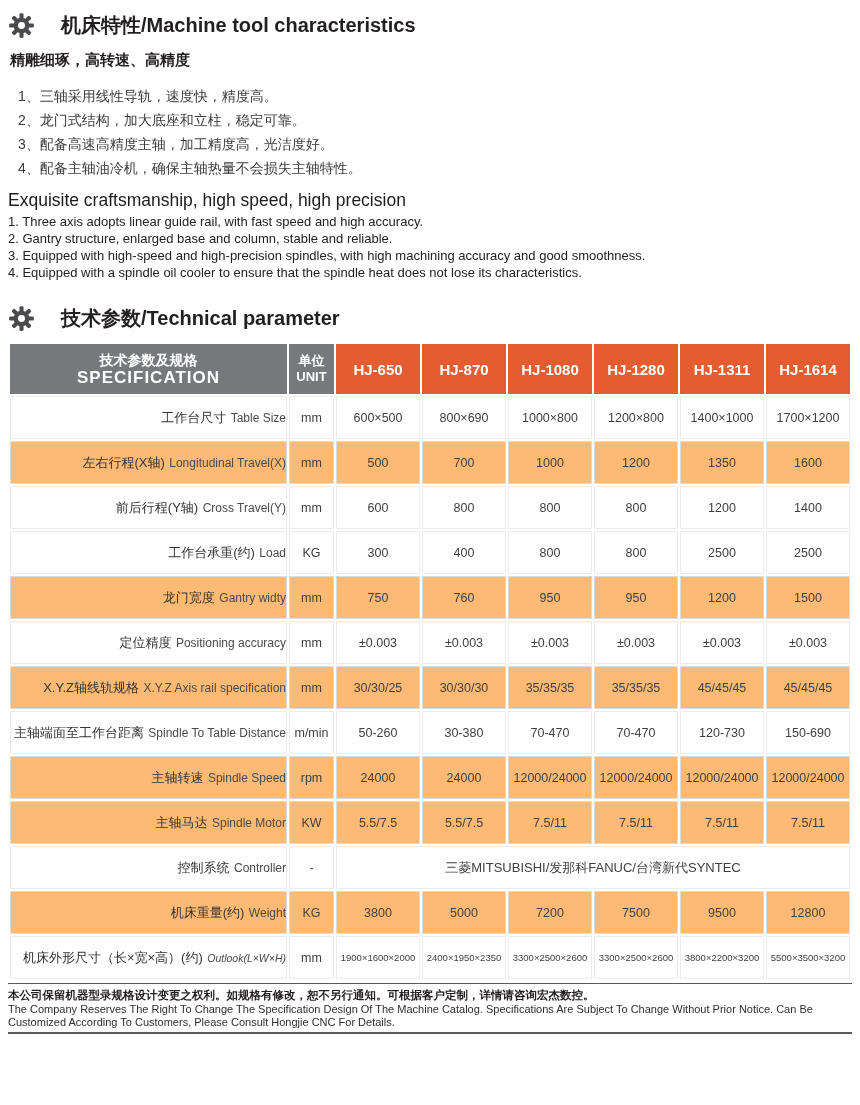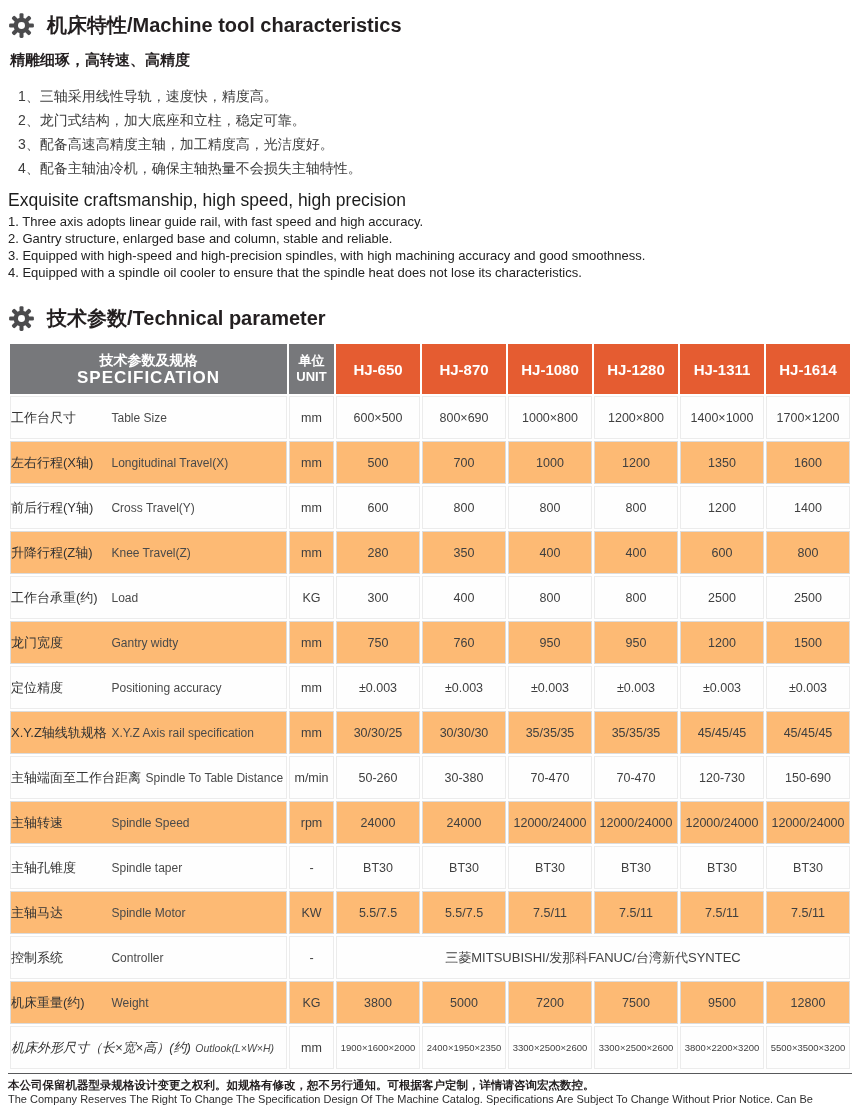--- a/index.html
+++ b/index.html
@@ -4,21 +4,21 @@
 <style>
   html,body{margin:0;padding:0;background:#fff;}
   body{
     width:860px;height:1105px;overflow:hidden;
     font-family:"Liberation Sans","DejaVu Sans",sans-serif;
     color:#333;-webkit-font-smoothing:antialiased;
   }
   .page{padding:12px 8px 0 8px;position:relative;}
 
   
-  .sec-header{display:flex;align-items:center;gap:12px;margin:0 0 0 0;}
+  .sec-header{display:flex;align-items:center;gap:26px;margin:0 0 0 0;}
   .sec-header .gear{width:27px;height:27px;flex:0 0 auto;}
   .sec-title{font-size:20px;font-weight:bold;color:#231f20;letter-spacing:0px;}
 
   .subtitle{font-size:15px;font-weight:bold;color:#231f20;margin:12px 0 0 2px;}
 
   ul.cn-list{list-style:none;margin:14px 0 0 0;padding:0 0 0 10px;}
   ul.cn-list li{font-size:14px;color:#3c3c3c;line-height:24px;}
 
   .en-title{font-size:17.5px;color:#1c1c1c;margin:10px 0 2px 0;font-weight:500;}
   ul.en-list{list-style:none;margin:2px 0 0 0;padding:0;}
@@ -38,29 +38,29 @@
     background:#77787b;color:#fff;height:50px;text-align:center;
     font-size:14px;font-weight:bold;line-height:17px;
   }
   th.spec-h .sub{font-size:17px;letter-spacing:1px;}
   th.unit-h{background:#77787b;color:#fff;height:50px;text-align:center;font-size:13px;font-weight:bold;line-height:16px;}
   th.model-h{background:#e55c31;color:#fff;height:50px;font-size:15px;font-weight:bold;}
 
   tr.row-white td{background:#fefefe;border:1px solid #ececec;}
   tr.row-gray td{background:#fdba74;border:1px solid #dcdcdc;}
   td{height:41px;}
-  td.label{text-align:left;}
+  td.label{text-align:right;}
   td.label .cn{font-size:13px;color:#333;display:inline-block;min-width:96px;}
   td.label .en{font-size:12px;color:#4a4a4a;}
   td.unit{text-align:center;font-size:12.5px;color:#3f3f3f;}
   td.val{text-align:center;font-size:12.5px;color:#3f3f3f;}
   td.merged{text-align:center;font-size:13px;color:#3f3f3f;}
   tr:last-child td.val{font-size:9.5px;}
   tr:last-child td.label .en{font-size:10.5px;font-style:italic;}
-  tr:last-child td.label .cn{min-width:0;font-style:italic;}
+  tr:last-child td.label .cn{min-width:0;}
 
   
   .footer{
     margin-top:2px;border-top:1px solid #58595b;border-bottom:2px solid #58595b;
     padding:4px 0 3px 0;
   }
   .footer .f-cn{font-size:11.5px;font-weight:bold;color:#231f20;line-height:14px;}
   .footer .f-en{font-size:11px;color:#2e2e2e;line-height:13px;margin-top:1px;}
 </style>
 </head>
@@ -176,33 +176,20 @@
         <span class="en">Cross Travel(Y)</span>
       </td>
       <td class="unit">mm</td>
     <td class="val">600</td>
           <td class="val">800</td>
           <td class="val">800</td>
           <td class="val">800</td>
           <td class="val">1200</td>
           <td class="val">1400</td>
         </tr>
-        <tr class="row-gray">
-      <td class="label">
-        <span class="cn">升降行程(Z轴)</span>
-        <span class="en">Knee Travel(Z)</span>
-      </td>
-      <td class="unit">mm</td>
-    <td class="val">280</td>
-          <td class="val">350</td>
-          <td class="val">400</td>
-          <td class="val">400</td>
-          <td class="val">600</td>
-          <td class="val">800</td>
-        </tr>
         <tr class="row-white">
       <td class="label">
         <span class="cn">工作台承重(约)</span>
         <span class="en">Load</span>
       </td>
       <td class="unit">KG</td>
     <td class="val">300</td>
           <td class="val">400</td>
           <td class="val">800</td>
           <td class="val">800</td>
@@ -267,33 +254,20 @@
         <span class="en">Spindle Speed</span>
       </td>
       <td class="unit">rpm</td>
     <td class="val">24000</td>
           <td class="val">24000</td>
           <td class="val">12000/24000</td>
           <td class="val">12000/24000</td>
           <td class="val">12000/24000</td>
           <td class="val">12000/24000</td>
         </tr>
-        <tr class="row-white">
-      <td class="label">
-        <span class="cn">主轴孔锥度</span>
-        <span class="en">Spindle taper</span>
-      </td>
-      <td class="unit">-</td>
-    <td class="val">BT30</td>
-          <td class="val">BT30</td>
-          <td class="val">BT30</td>
-          <td class="val">BT30</td>
-          <td class="val">BT30</td>
-          <td class="val">BT30</td>
-        </tr>
         <tr class="row-gray">
       <td class="label">
         <span class="cn">主轴马达</span>
         <span class="en">Spindle Motor</span>
       </td>
       <td class="unit">KW</td>
     <td class="val">5.5/7.5</td>
           <td class="val">5.5/7.5</td>
           <td class="val">7.5/11</td>
           <td class="val">7.5/11</td>

